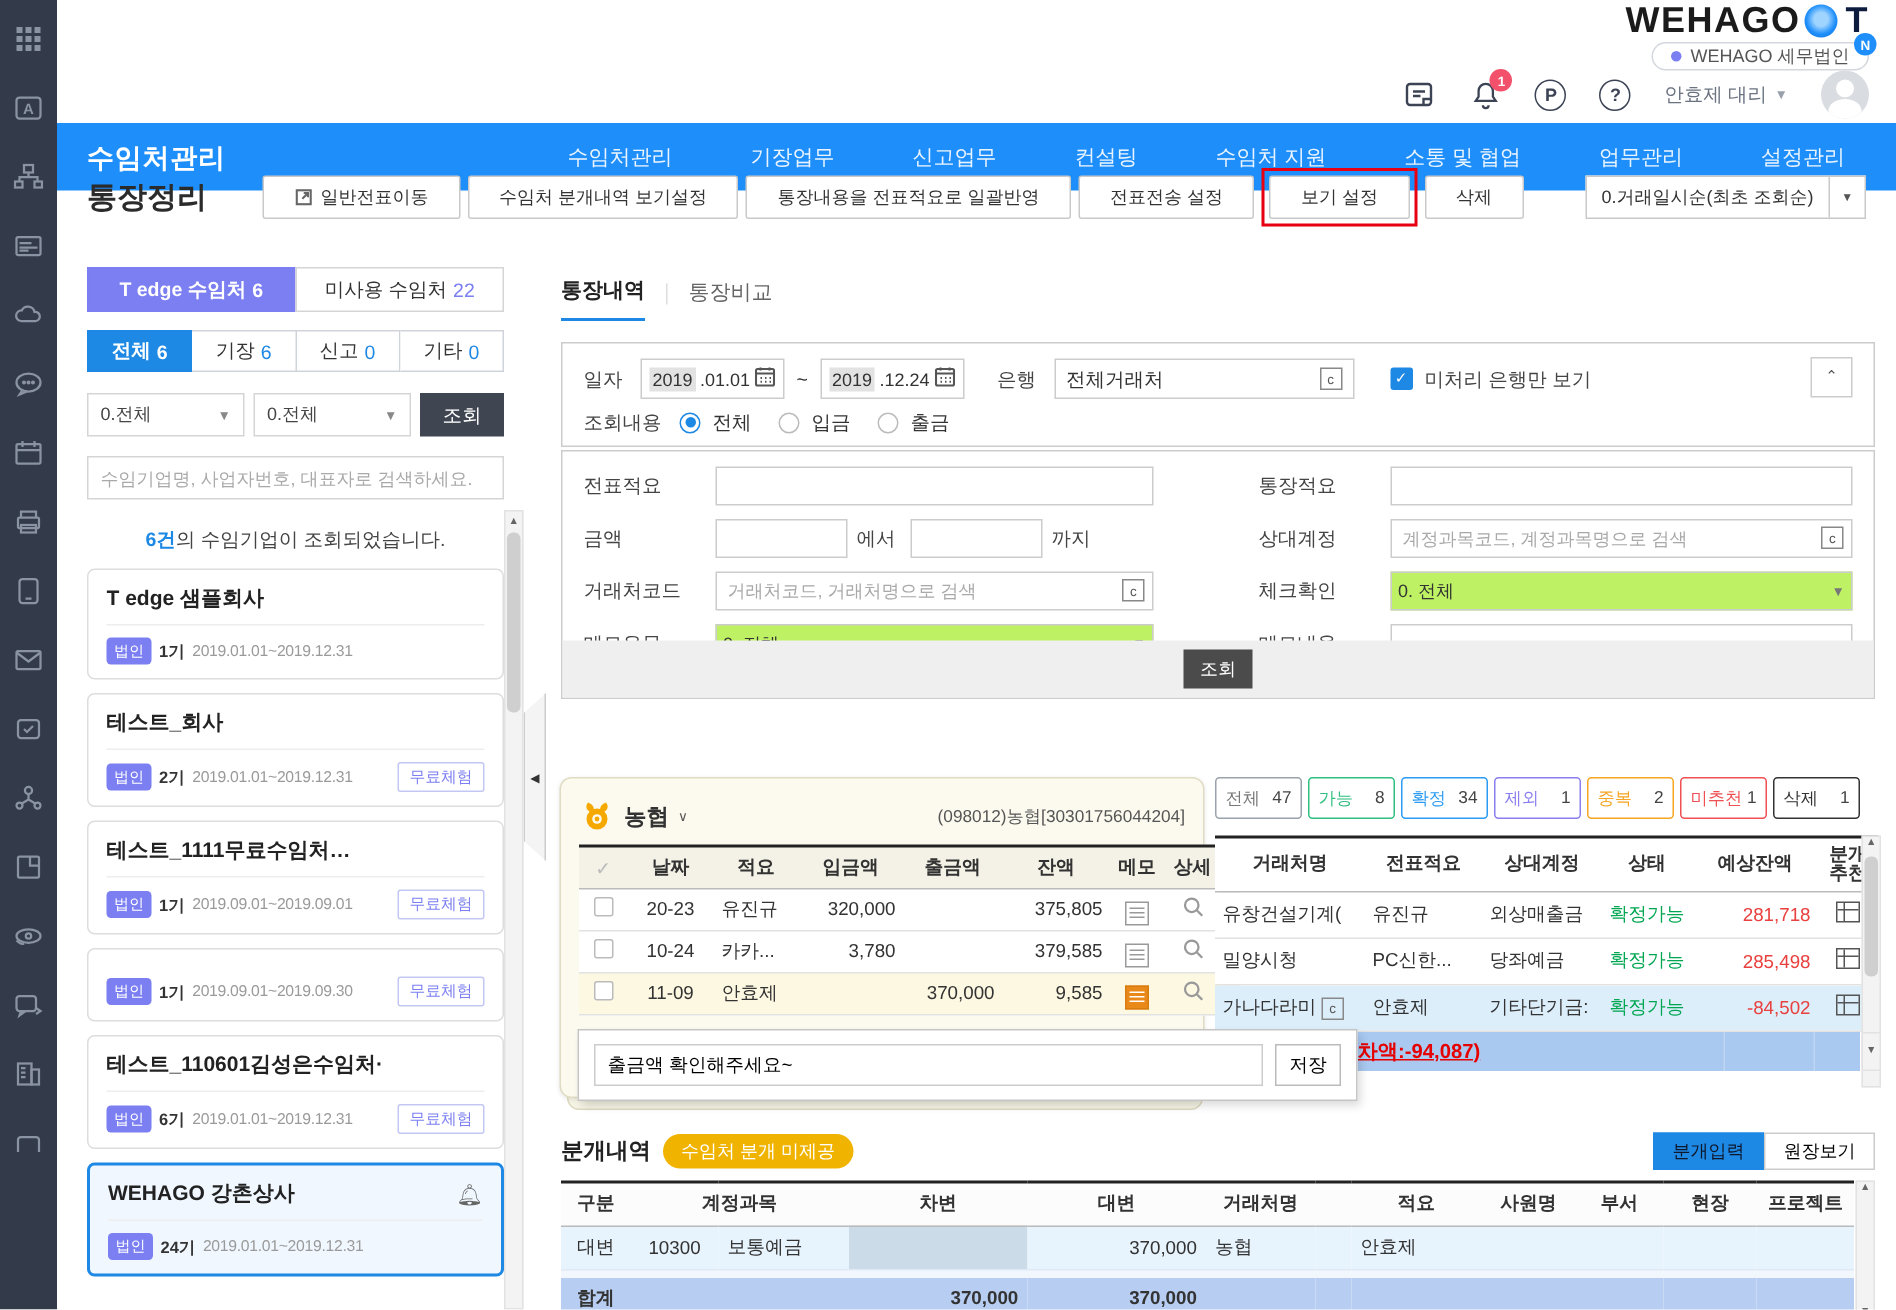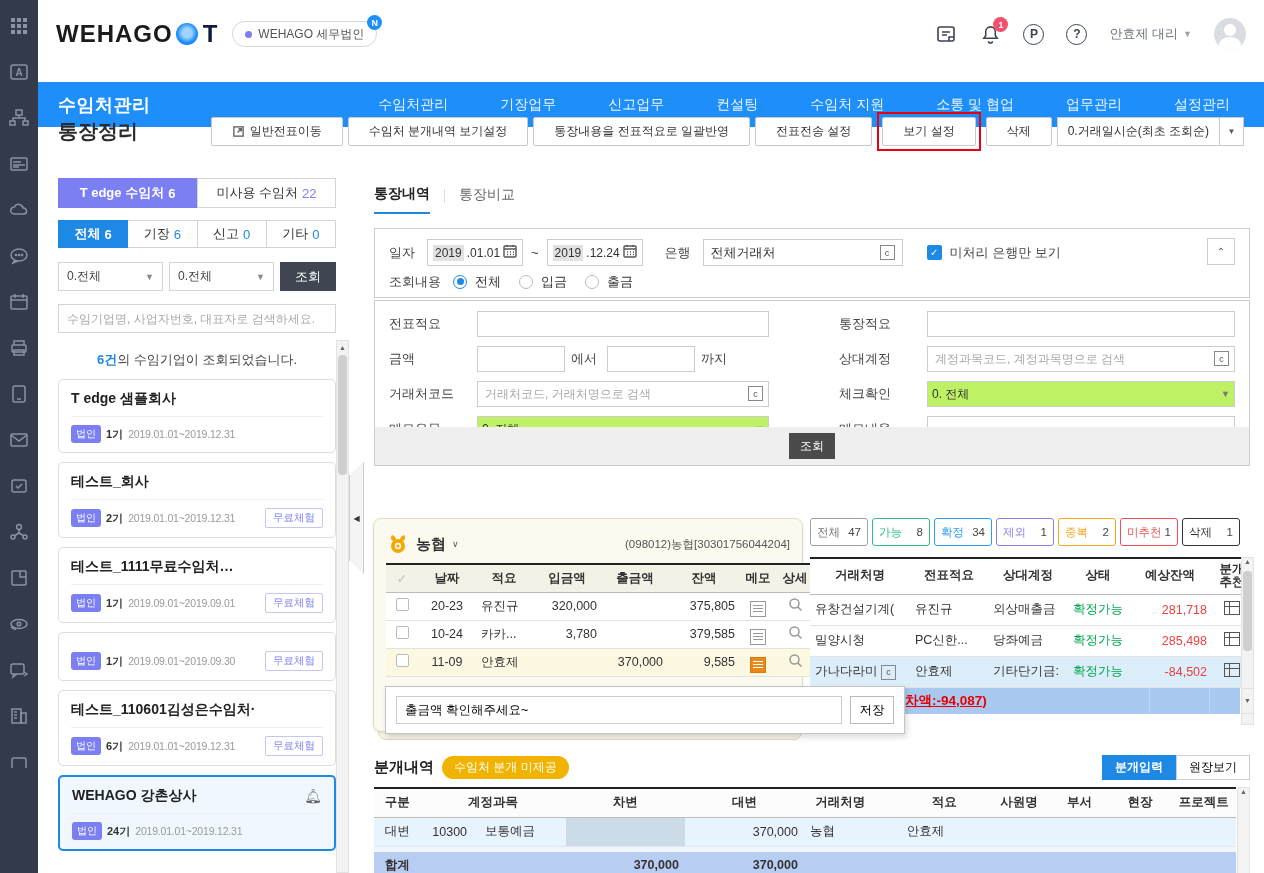--- a/index.html
+++ b/index.html
@@ -5,21 +5,21 @@
   * { margin:0; padding:0; box-sizing:border-box; }
   html,body { width:1264px; height:873px; overflow:hidden; }
   body { font-family:"Liberation Sans","DejaVu Sans",sans-serif; font-size:13px; color:#333; background:#fff; position:relative; }
 
   
   .rail { position:absolute; left:0; top:0; width:38px; height:873px; background:#333a49; display:flex; flex-direction:column; align-items:center; padding-top:16px; gap:26px; z-index:50; }
   .rail .ricon { width:20px; height:20px; color:#8a93a3; display:flex; align-items:center; justify-content:center; flex:0 0 auto; }
   .rail svg { stroke:#8a93a3; fill:none; stroke-width:1.5; }
 
   
-  .topbar { position:absolute; left:38px; top:0; width:1226px; height:68px; background:#fff; display:flex; align-items:center; padding:0 18px; }
+  .topbar { position:absolute; left:38px; top:0; width:1226px; height:68px; background:#fff; display:flex; align-items:flex-end; padding:0 18px;flex-direction:column; }
   .logo { display:flex; align-items:center; font-weight:bold; font-size:24px; letter-spacing:1px; color:#1b1b1b; }
   .logo .o { width:22px; height:22px; border-radius:50%; background:radial-gradient(circle at 50% 45%, #9fd4ff 28%, #1e8ffa 60%, #0d6fd8 100%); margin:0 3px; }
   .logo .t { color:#0d1b3e; margin-left:2px; }
   .org-pill { position:relative; margin-left:14px; border:1px solid #d4d7de; border-radius:15px; height:26px; display:flex; align-items:center; padding:0 12px; font-size:12px; color:#555; background:#fff; }
   .org-pill .dot { width:7px; height:7px; border-radius:50%; background:#7b7ff2; margin-right:6px; }
   .org-pill .nbadge { position:absolute; top:-7px; right:-6px; width:15px; height:15px; border-radius:50%; background:#1e8ffa; color:#fff; font-size:9px; font-weight:bold; display:flex; align-items:center; justify-content:center; }
   .top-right { margin-left:auto; display:flex; align-items:center; gap:22px; }
   .ticon { position:relative; width:22px; height:22px; color:#3c4354; display:flex; align-items:center; justify-content:center; }
   .ticon svg { stroke:#3c4354; fill:none; stroke-width:1.6; }
   .ticon .cnt { position:absolute; top:-6px; right:-7px; min-width:15px; height:15px; border-radius:8px; background:#f3516b; color:#fff; font-size:9px; font-weight:bold; display:flex; align-items:center; justify-content:center; padding:0 3px; }
@@ -36,21 +36,21 @@
   .bluenav .menu { margin-left:auto; display:flex; gap:52px; padding-right:14px; }
   .bluenav .menu span { color:#eaf4ff; font-size:14px; cursor:pointer; }
 
   
   .pagebar { position:absolute; left:38px; top:100px; width:1226px; height:62px; display:flex; align-items:center; padding:0 20px; }
   .pg-title { font-size:20px; font-weight:bold; color:#2b2b2b; }
   .toolbar { margin-left:auto; display:flex; align-items:center; gap:5px; }
   .tbtn { height:29px; border:1px solid #c9c9c9; background:#fff; border-radius:2px; padding:0 20px; font-size:12px; color:#333; display:flex; align-items:center; gap:5px; cursor:pointer; white-space:nowrap; }
   .tbtn svg { stroke:#666; fill:none; stroke-width:1.5; }
   .red-wrap { border:2px solid #e60012; padding:3px; display:flex; }
-  .sort-dd { height:29px; border:1px solid #c9c9c9; background:#fff; display:flex; align-items:center; cursor:pointer; }
+  .sort-dd { height:29px; border:1px solid #c9c9c9; background:#fff; display:flex; align-items:center; cursor:pointer;margin-left:36px; }
   .sort-dd .txt { padding:0 10px; font-size:12px; }
   .sort-dd .arrow { width:24px; height:100%; border-left:1px solid #c9c9c9; display:flex; align-items:center; justify-content:center; font-size:8px; color:#555; }
 
   
   .lpanel { position:absolute; left:58px; top:178px; width:278px; }
   .ltabs { display:flex; height:30px; }
   .ltab { flex:1; display:flex; align-items:center; justify-content:center; gap:4px; font-size:13px; border:1px solid #d5d5d5; background:#fff; cursor:pointer; }
   .ltab.active { background:#7b7ff2; border-color:#7b7ff2; color:#fff; font-weight:bold; }
   .ltab .cnt { color:#7b7ff2; } .ltab.active .cnt { color:#fff; }
   .lchips { display:flex; height:28px; margin-top:12px; }
@@ -168,21 +168,21 @@
   .bluebar .seps { position:absolute; right:90px; top:0; bottom:0; border-left:1px solid #bfd6f2; }
   .bluebar .seps2 { position:absolute; right:30px; top:0; bottom:0; border-left:1px solid #bfd6f2; }
 
   
   .journal { position:absolute; left:374px; top:753px; width:876px; }
   .jhead { display:flex; align-items:center; height:28px; }
   .jtitle { font-size:15px; font-weight:bold; color:#222; }
   .jbadge { margin-left:8px; background:#f0b400; color:#fff; border-radius:12px; font-size:12px; padding:3px 12px; }
   .jbtns { margin-left:auto; display:flex; }
   .jbtn { height:25px; padding:0 12px; font-size:12px; border:1px solid #ccc; background:#fff; display:flex; align-items:center; cursor:pointer; }
-  .jbtn.active { background:#1e88e5; border-color:#1e88e5; color:#ffffff;font-weight:bold; }
+  .jbtn.active { background:#1e88e5; border-color:#1e88e5; color:#0f172a; }
   .jtable-wrap { position:relative; margin-top:6px; }
   .jtable { width:862px; table-layout:fixed; font-size:12.5px; }
   .jtable th { border-top:2px solid #222; border-bottom:1px solid #bbb; background:#fcfcfc; font-weight:bold; height:29px; }
   .jtable td { height:29px; padding:0 6px; border-bottom:1px solid #dfe9f5; }
   .jtable tr.data td { background:#e7f3fd; }
   .jtable tr.data td.debit-empty { background:#ccdbe8; }
   .jtable tr.spacer td { height:6px; background:#f2f7fd; padding:0; border-bottom:none; }
   .jtable tr.total td { background:#b7cdf1; font-weight:bold; height:26px; border-bottom:none; }
   .jscroll { position:absolute; right:0; top:0; width:13px; height:92px; background:#f3f3f3; border:1px solid #e2e2e2; }
   .jscroll .up { position:absolute; top:0; width:100%; font-size:7px; color:#666; text-align:center; }

